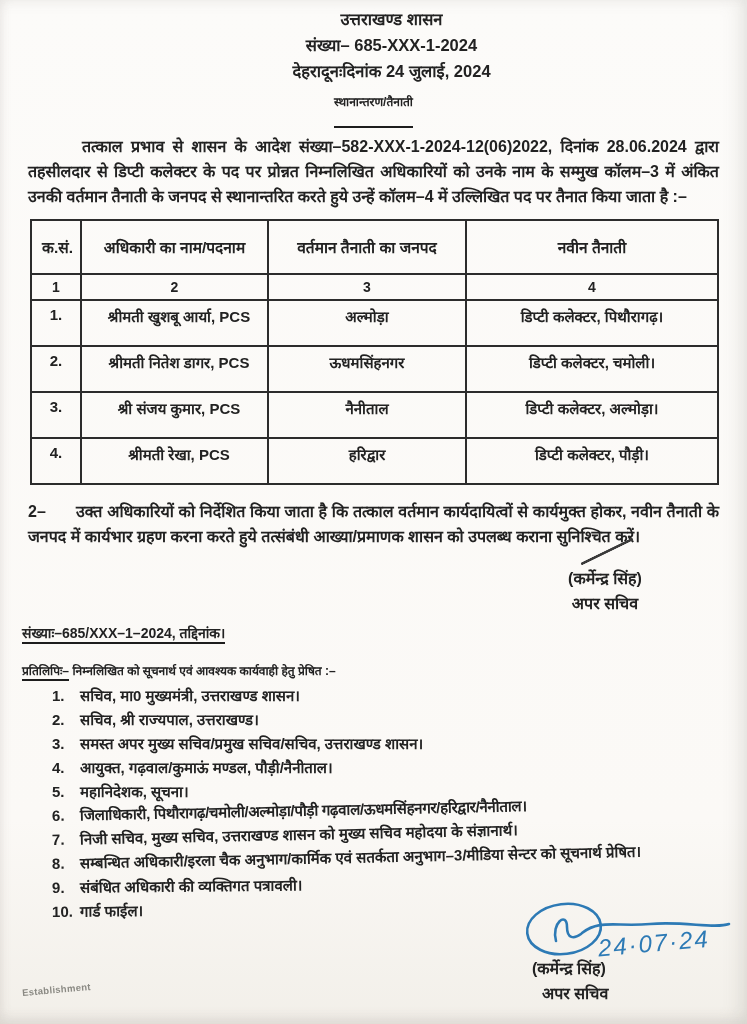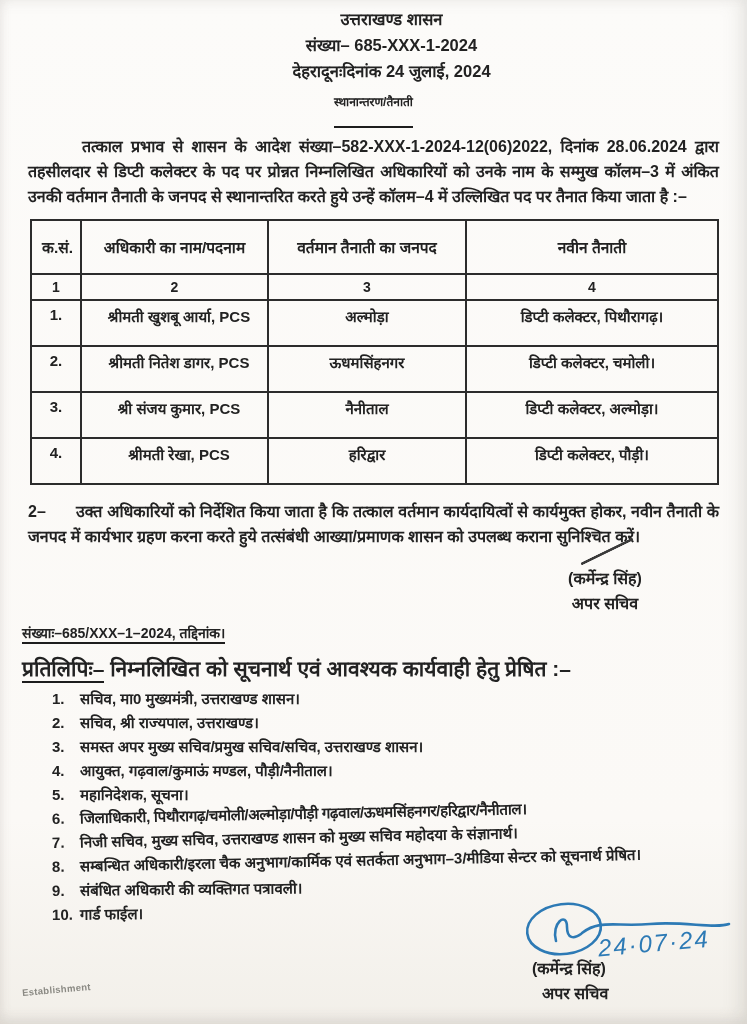--- a/index.html
+++ b/index.html
@@ -43,21 +43,21 @@
   tr.datarow td.namecell{text-align:center;padding-left:10px;}
   
   .sig1{position:absolute;left:540px;top:566px;width:130px;text-align:center;font-size:16px;font-weight:700;line-height:25px;}
   .sig1 .stroke{
     position:absolute;left:38px;top:-16px;width:58px;height:0;
     border-top:3px solid #3a3a3a;transform:rotate(-26deg);border-radius:2px;
   }
   
   .refline{margin:74px 0 0 22px;font-size:14px;font-weight:700;}
   .refline span{border-bottom:2px solid #1d1d1d;padding-bottom:1px;}
-  .copyline{margin:12px 0 0 22px;font-size:21px;font-weight:700;}
+  .copyline{margin:20px 0 0 22px;font-size:12px;font-weight:700;}
   .copyline .lbl{border-bottom:2px solid #1d1d1d;padding-bottom:1px;}
   .copyline .intro{font-weight:600;}
   .copylist{margin:5px 0 0 52px;width:700px;font-size:15px;font-weight:600;}
   .citem{display:flex;line-height:24px;}
   .citem .n{width:28px;flex:0 0 28px;font-weight:700;}
   .citem .t{flex:1;}
   .sk1{transform:rotate(-1.2deg);transform-origin:0 50%;}
   .sk2{transform:rotate(-0.6deg);transform-origin:0 50%;}
   .tight{letter-spacing:-0.3px;}
   

